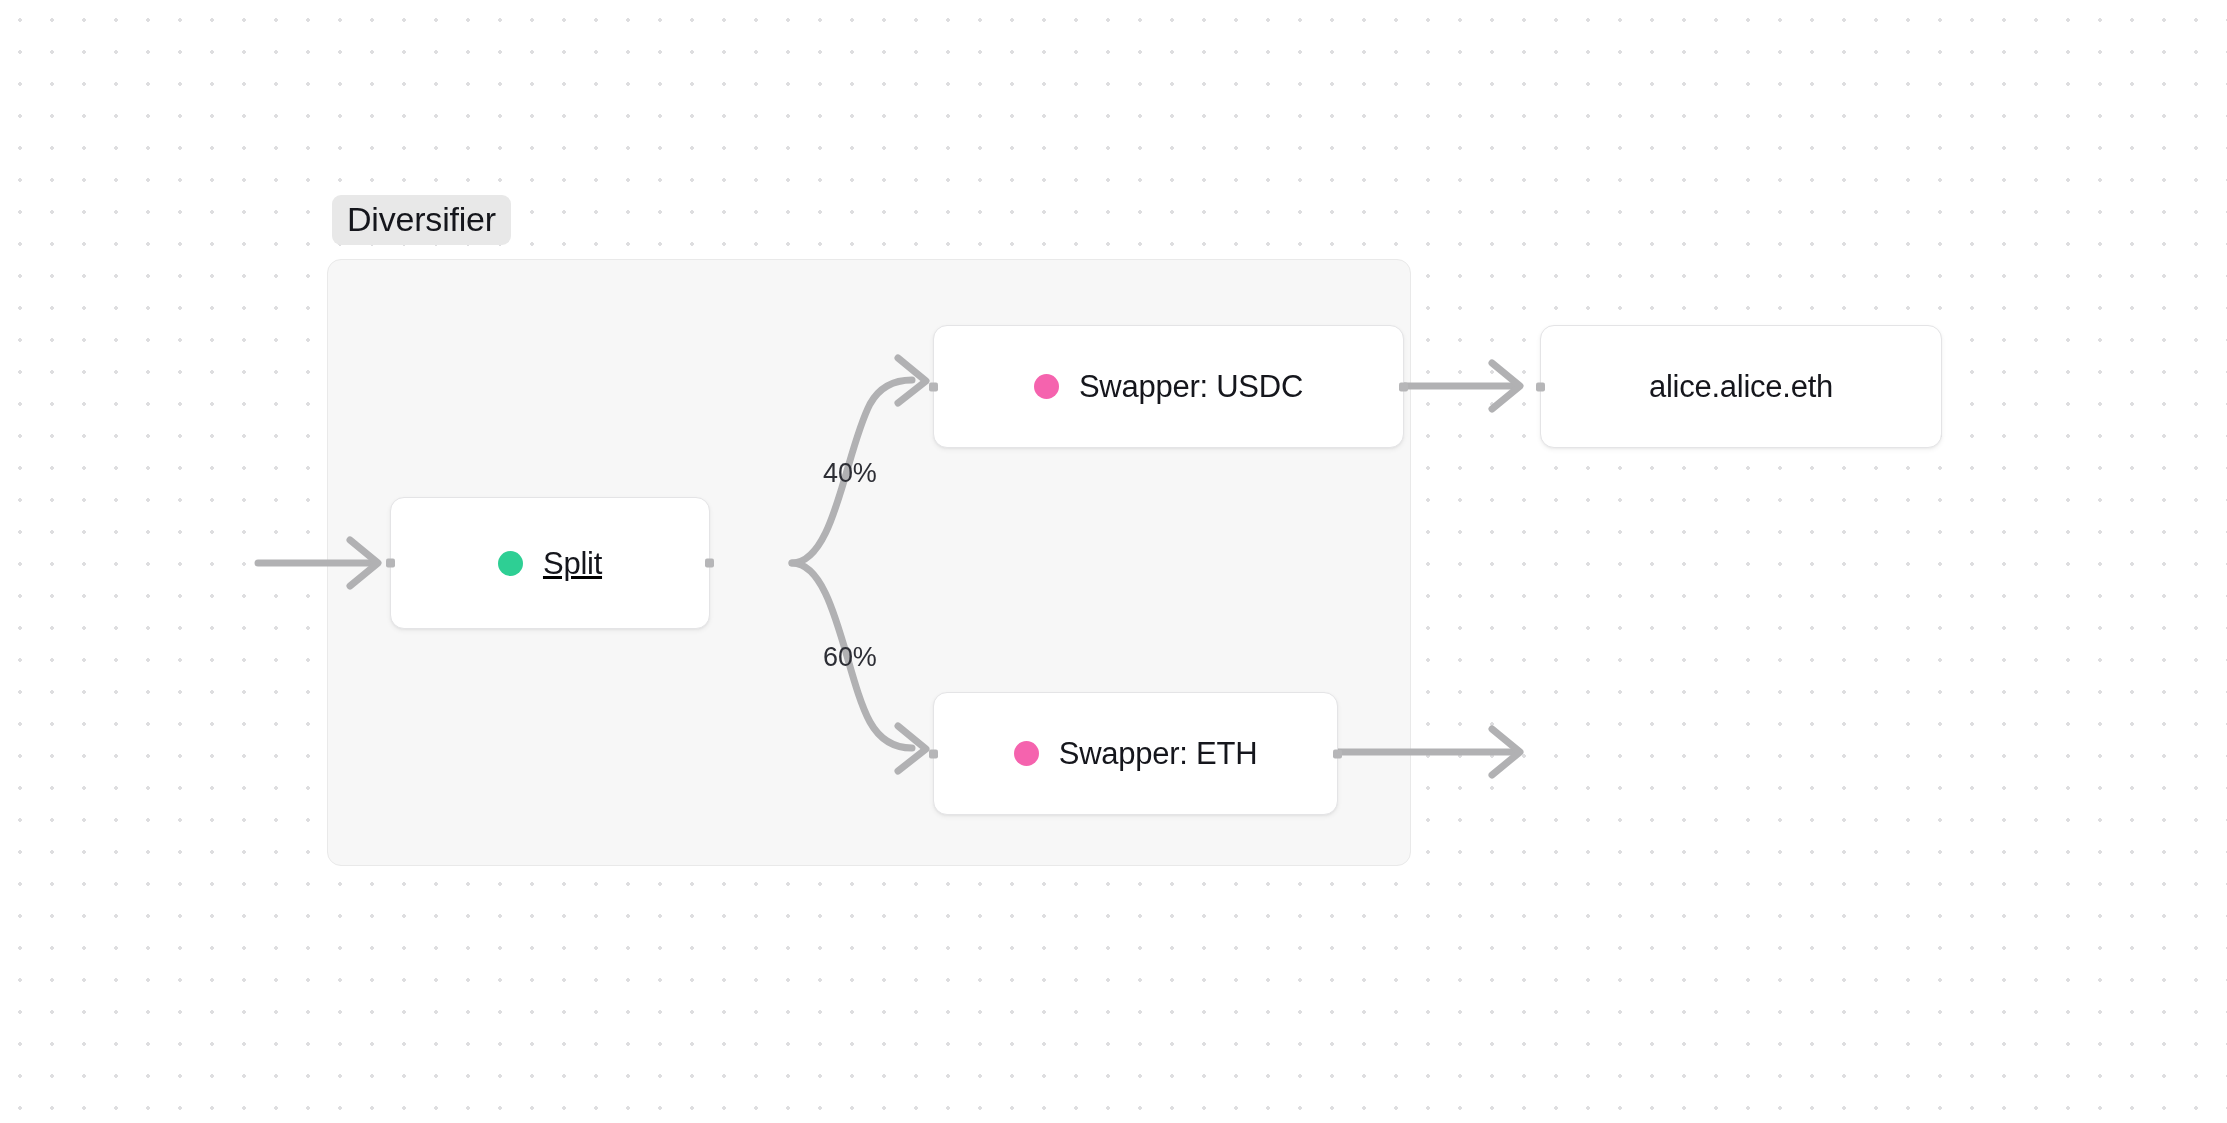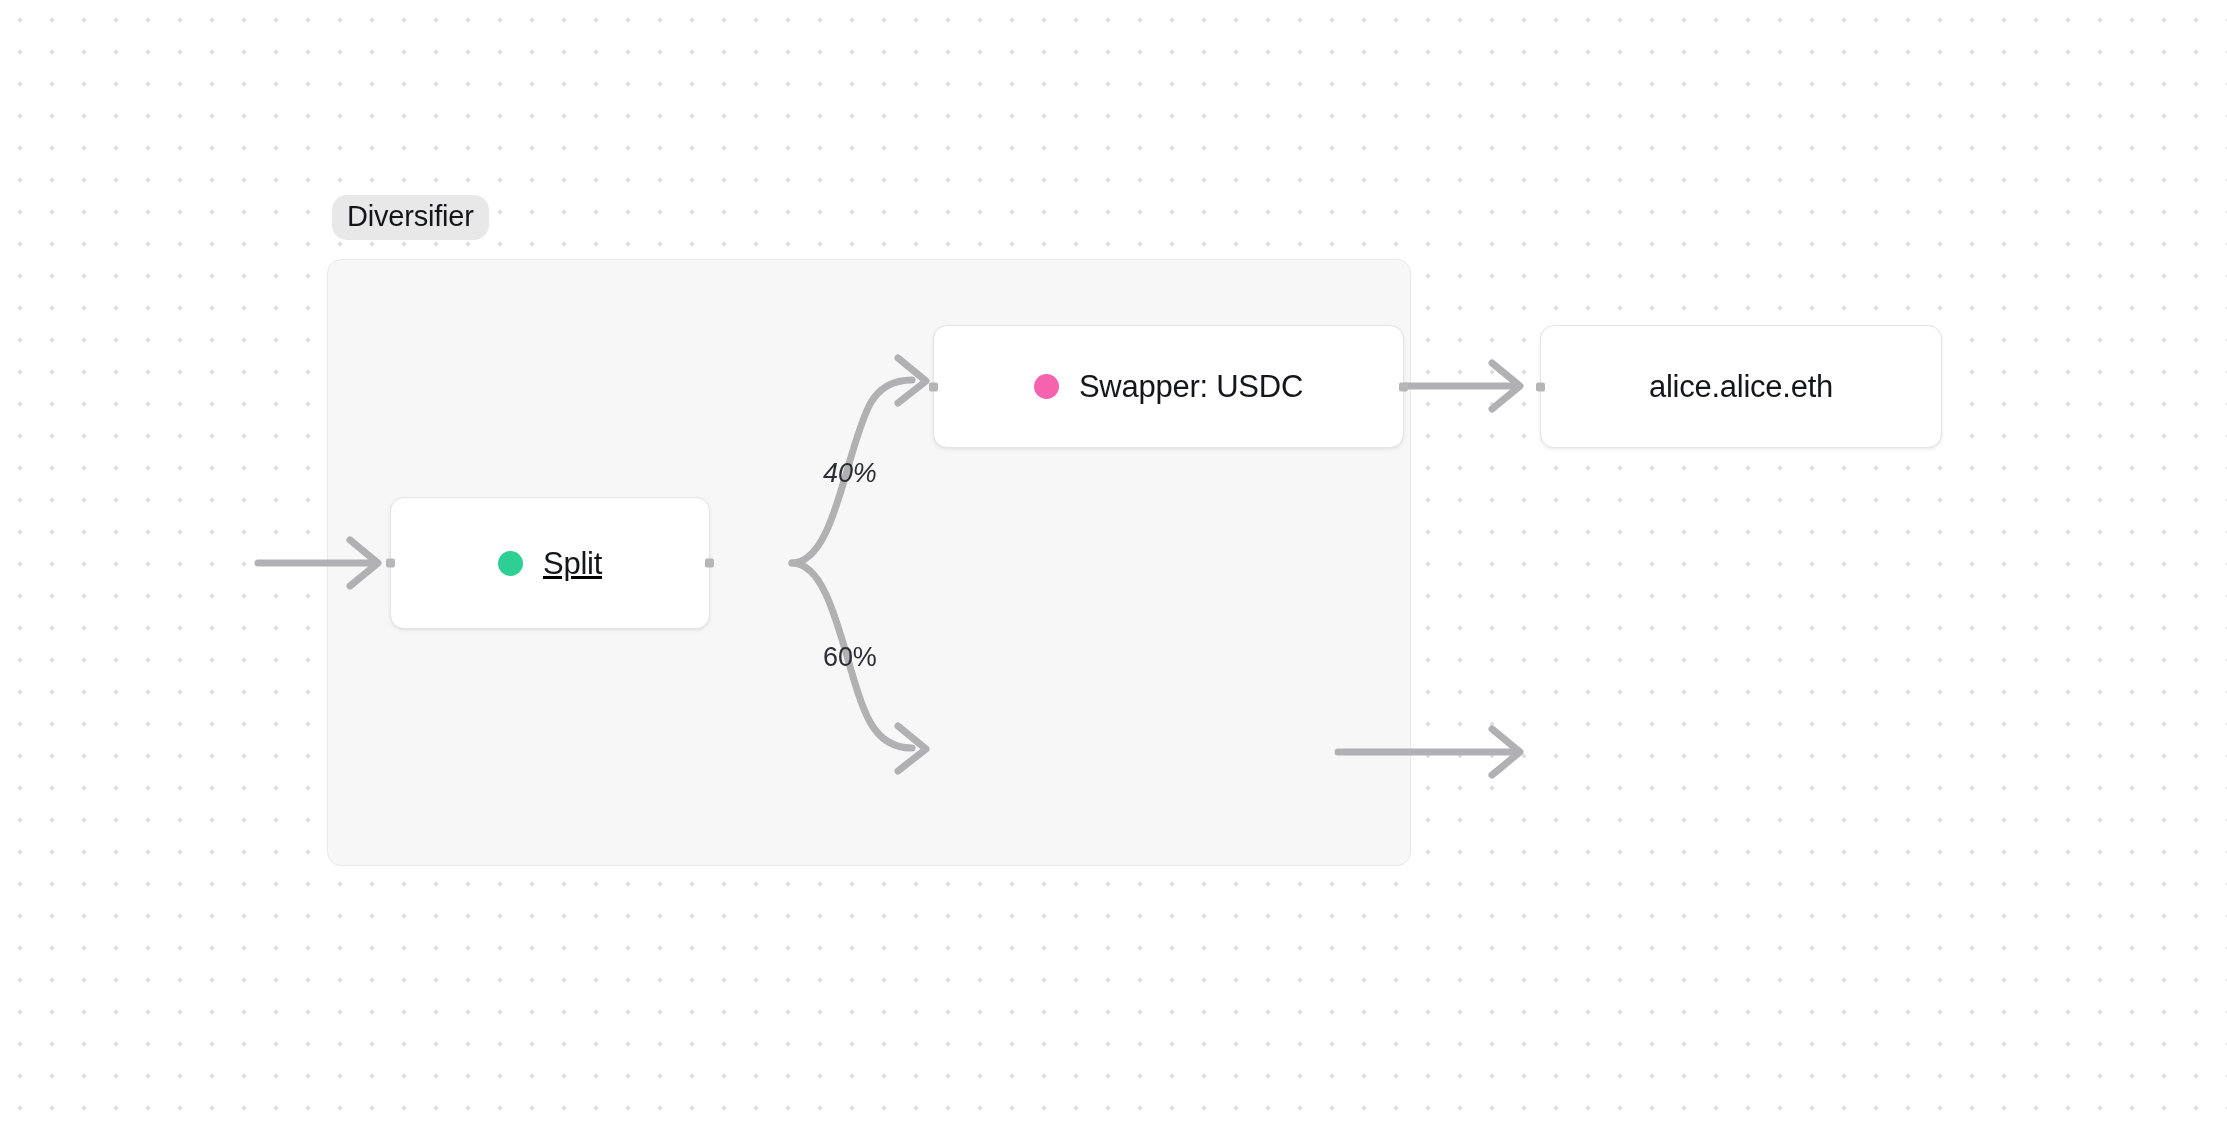--- a/index.html
+++ b/index.html
@@ -34,22 +34,22 @@
     border: 1px solid #e9e9e9;
     border-radius: 14px;
     box-sizing: border-box;
   }
   #group-label {
     position: absolute;
     left: 332px;
     top: 195px;
     padding: 7px 15px 9px 15px;
     background: #e8e8e8;
-    border-radius: 15px;
-    font-size: 29px;
+    border-radius: 9px;
+    font-size: 34px;
     line-height: 1;
     color: #15161c;
     letter-spacing: -0.2px;
     white-space: nowrap;
     text-align: right;
   }
 
   
   #edges {
     position: absolute;
@@ -175,25 +175,33 @@
 
   <div class="node" style="left:933px; top:325px; width:471px; height:123px;">
     <span class="handle left"></span>
     <div class="node-inner">
       <span class="node-dot" style="background:#f563ae;"></span>
       <span class="node-label">Swapper: USDC</span>
     </div>
     <span class="handle right"></span>
   </div>
 
+  <div class="node" style="left:933px; top:692px; width:405px; height:123px;">
+    <span class="handle left"></span>
+    <div class="node-inner">
+      <span class="node-dot" style="background:#f563ae;"></span>
+      <span class="node-label">Swapper: ETH</span>
+    </div>
+    <span class="handle right"></span>
+  </div>
 
   <div class="node" style="left:1540px; top:325px; width:402px; height:123px;">
     <span class="handle left"></span>
     <div class="node-inner">
       <span class="node-label">alice.alice.eth</span>
     </div>
   </div>
 
 
-  <div class="edge-label" style="left:823px; top:460px;font-style:italic;">40%</div>
+  <div class="edge-label" style="left:823px; top:460px;">40%</div>
   <div class="edge-label" style="left:823px; top:644px;">60%</div>
 
 </div>
 
 </body></html>

